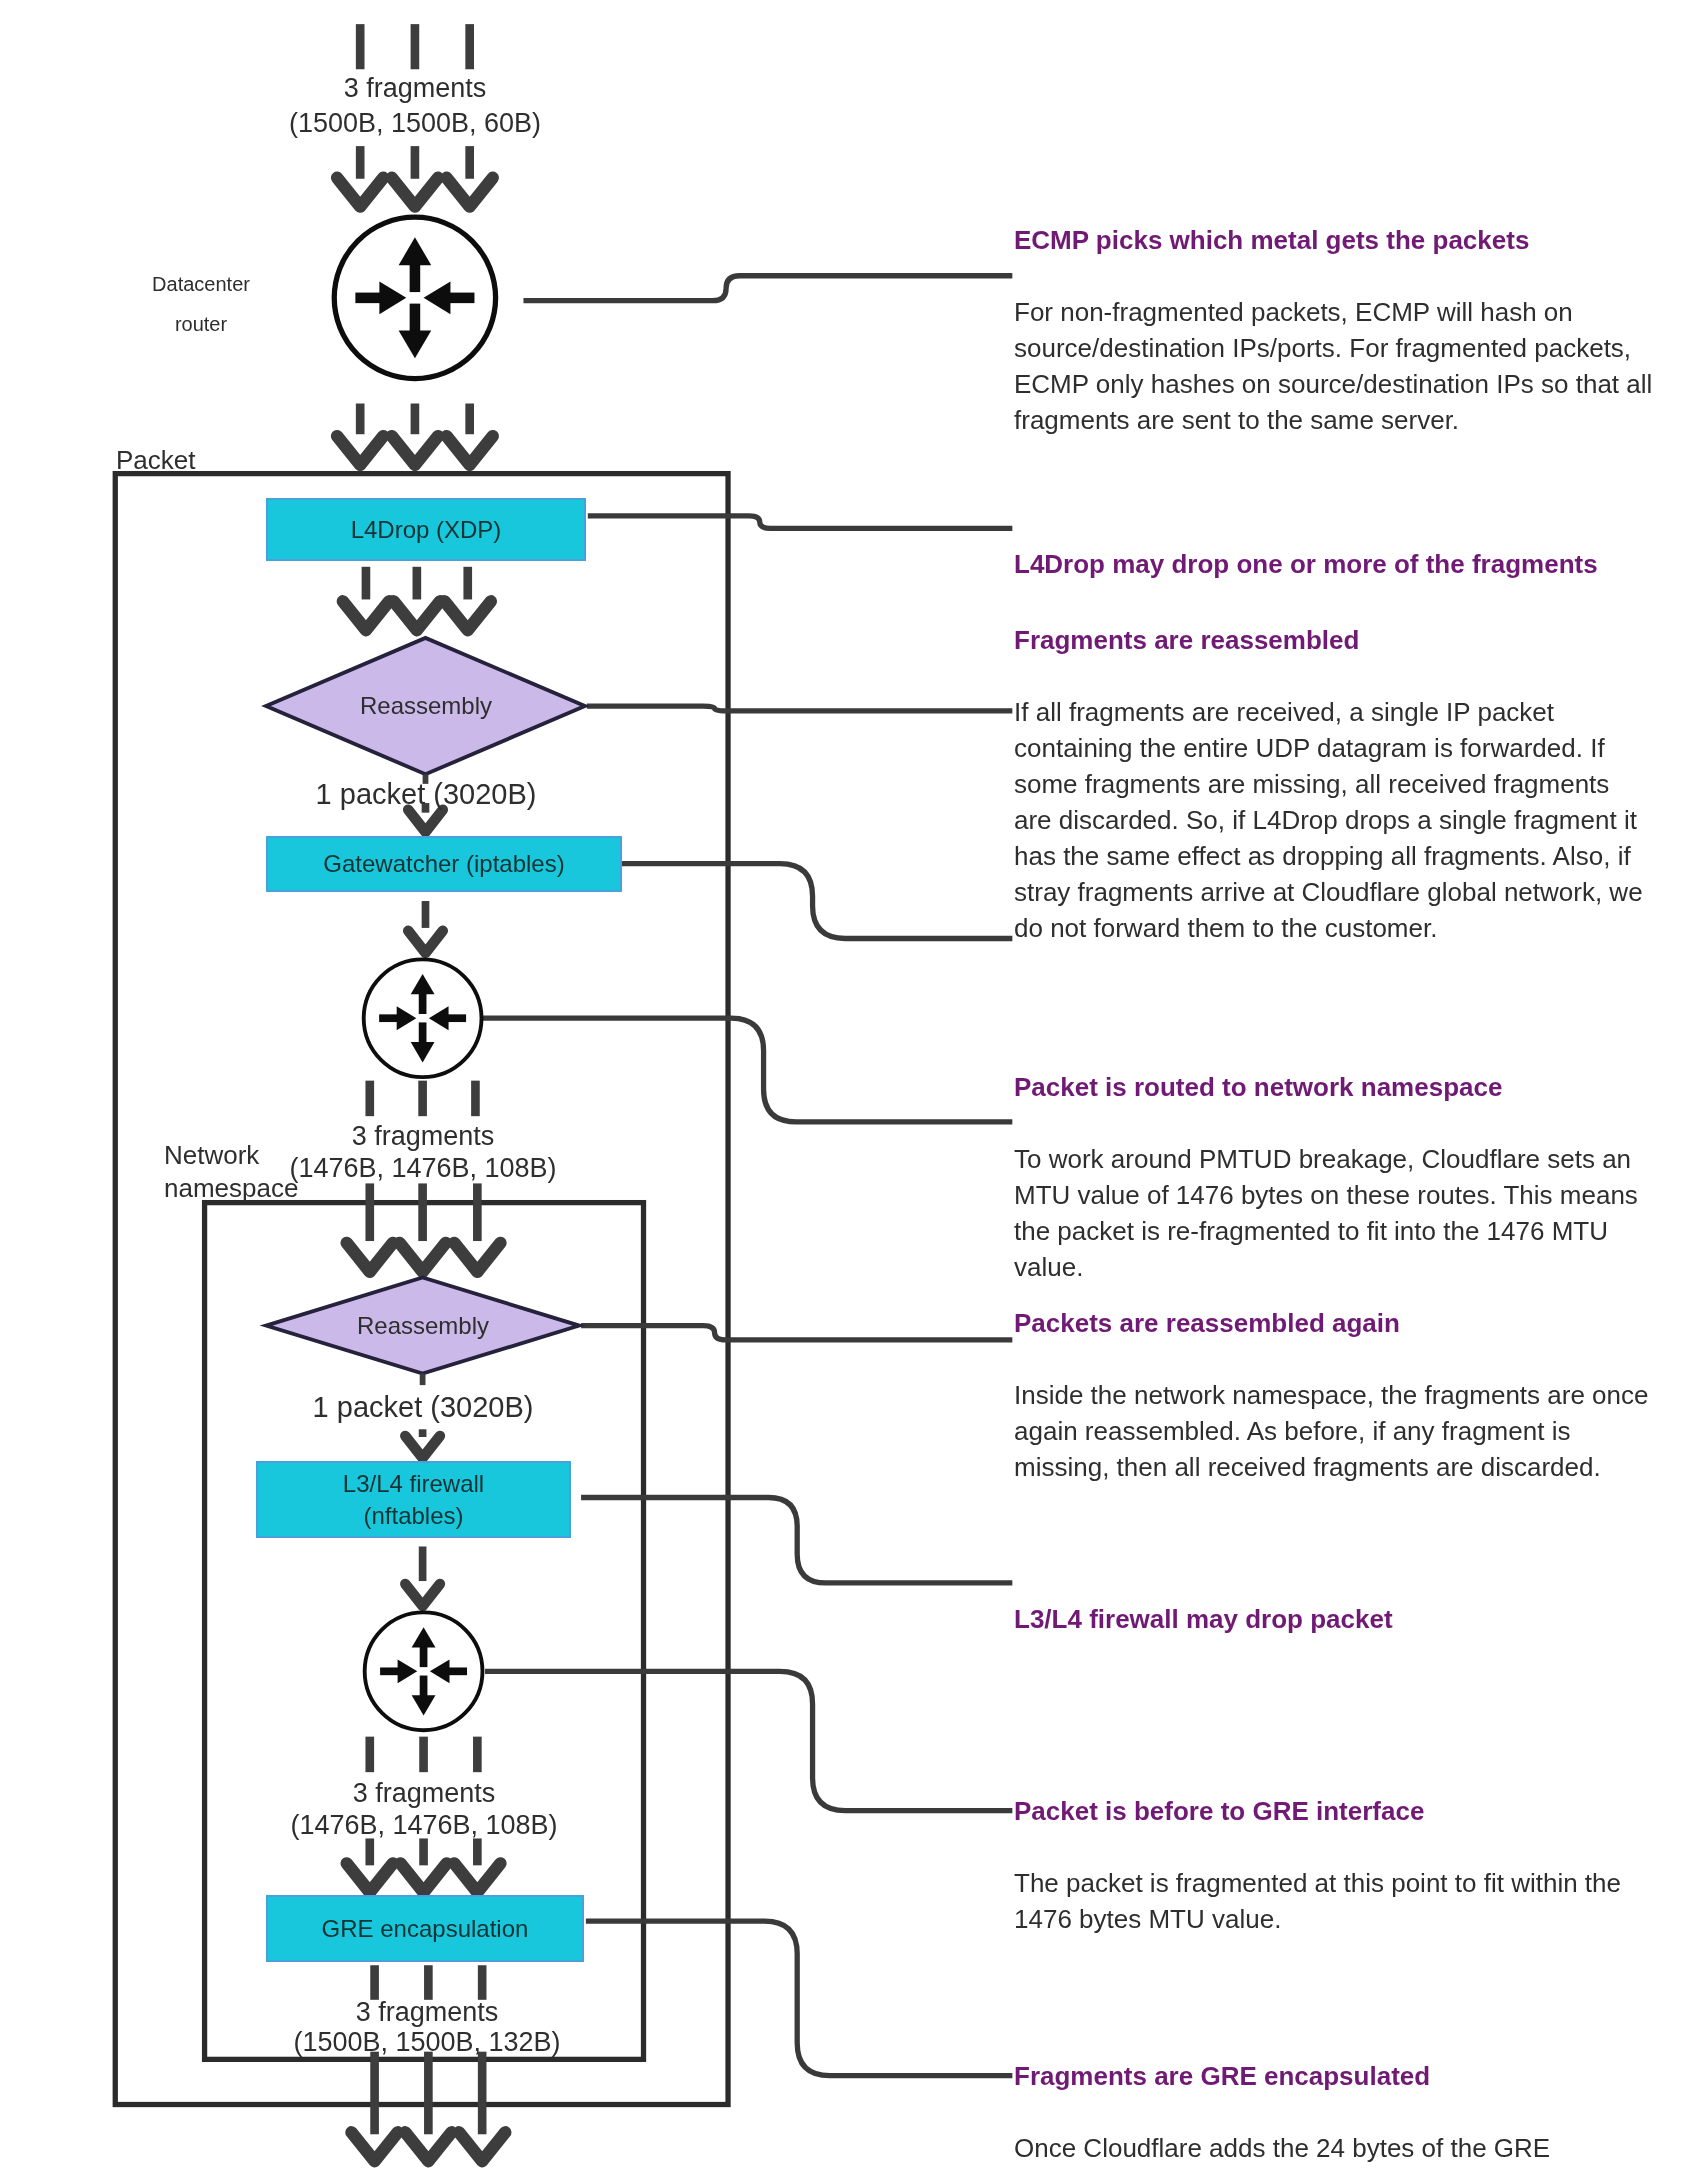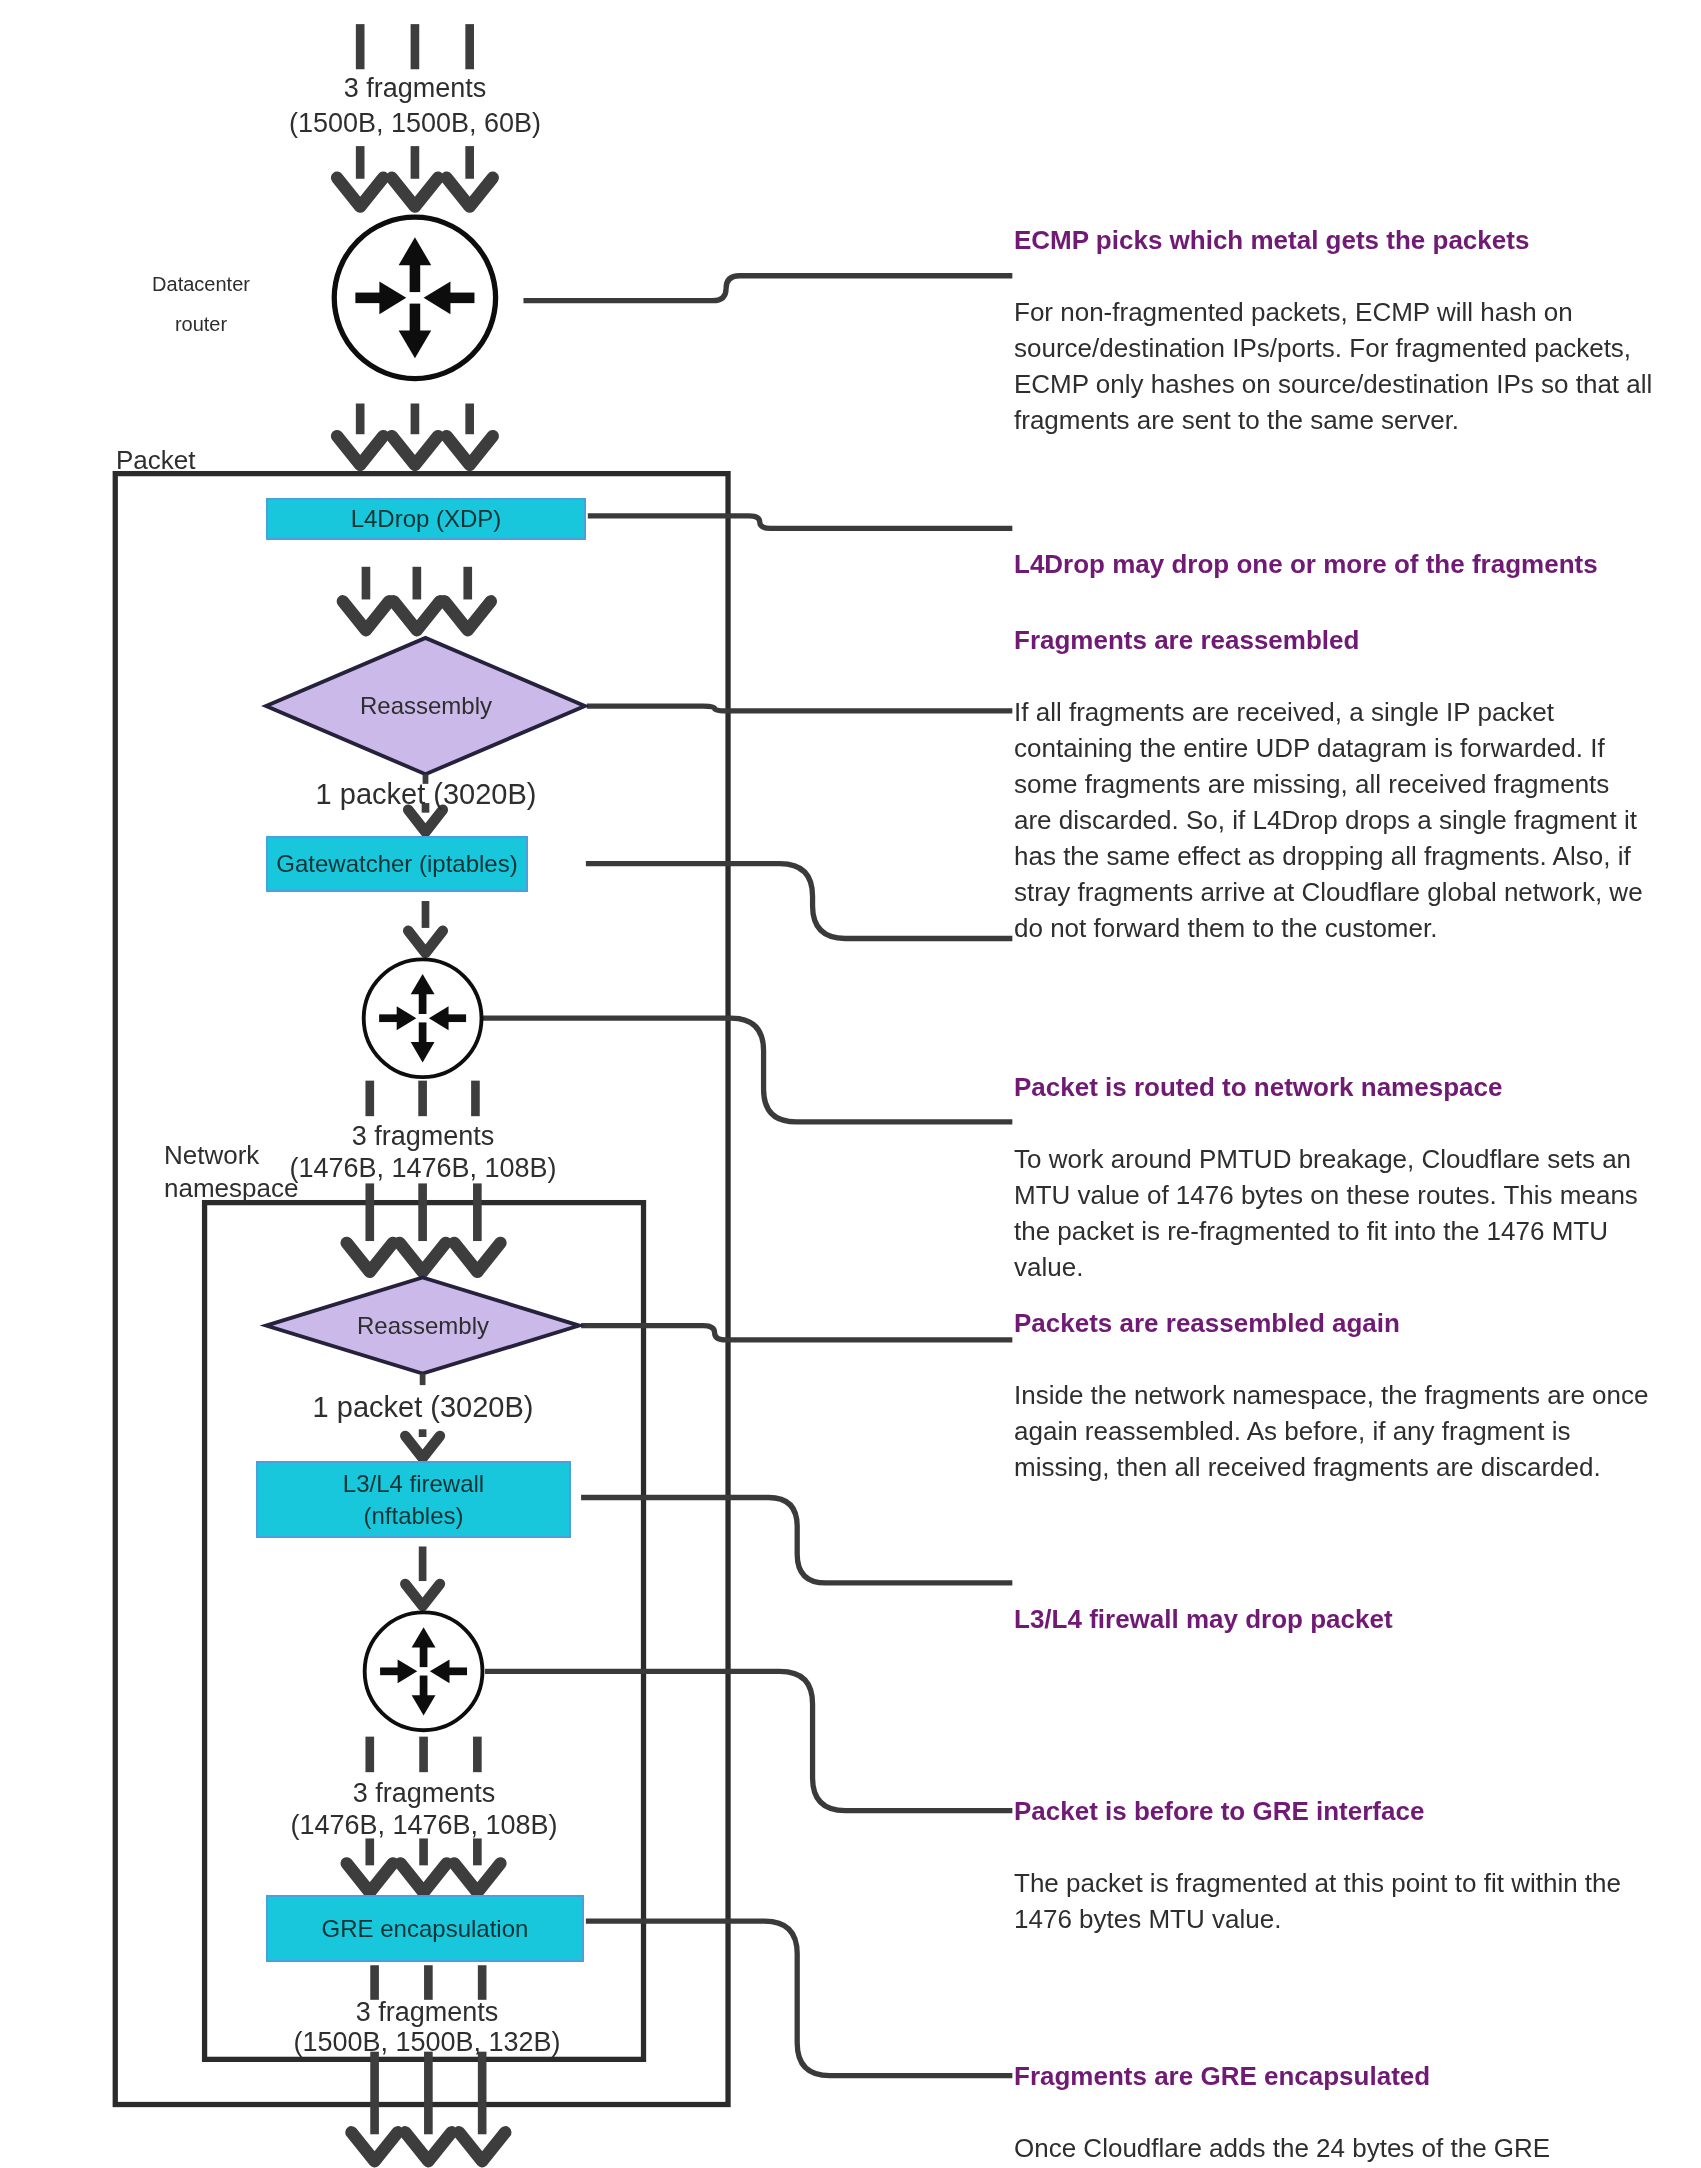--- a/index.html
+++ b/index.html
@@ -174,24 +174,24 @@
           <line x1="390" y1="2136" x2="390" y2="2222"></line>
           <line x1="446" y1="2136" x2="446" y2="2222"></line>
           <line x1="502" y1="2136" x2="502" y2="2222"></line>
         </g>
     <use href="#hl" x="390" y="2250"></use>
         <use href="#hl" x="446" y="2250"></use>
         <use href="#hl" x="502" y="2250"></use>
   </g>
 </svg>
 
-<div class="node" style="left:266px;top:498px;width:320px;height:42px;">
+<div class="node" style="left:266px;top:498px;width:320px;height:63px;">
   <span>L4Drop (XDP)</span>
 </div>
-<div class="node" style="left:266px;top:836px;width:262px;height:56px;">
+<div class="node" style="left:266px;top:836px;width:356px;height:56px;">
   <span>Gatewatcher (iptables)</span>
 </div>
 <div class="node" style="left:256px;top:1461px;width:315px;height:77px;white-space:pre-line;">
   <span>L3/L4 firewall
 (nftables)</span>
 </div>
 <div class="node" style="left:266px;top:1895px;width:318px;height:67px;">
   <span>GRE encapsulation</span>
 </div>
 

